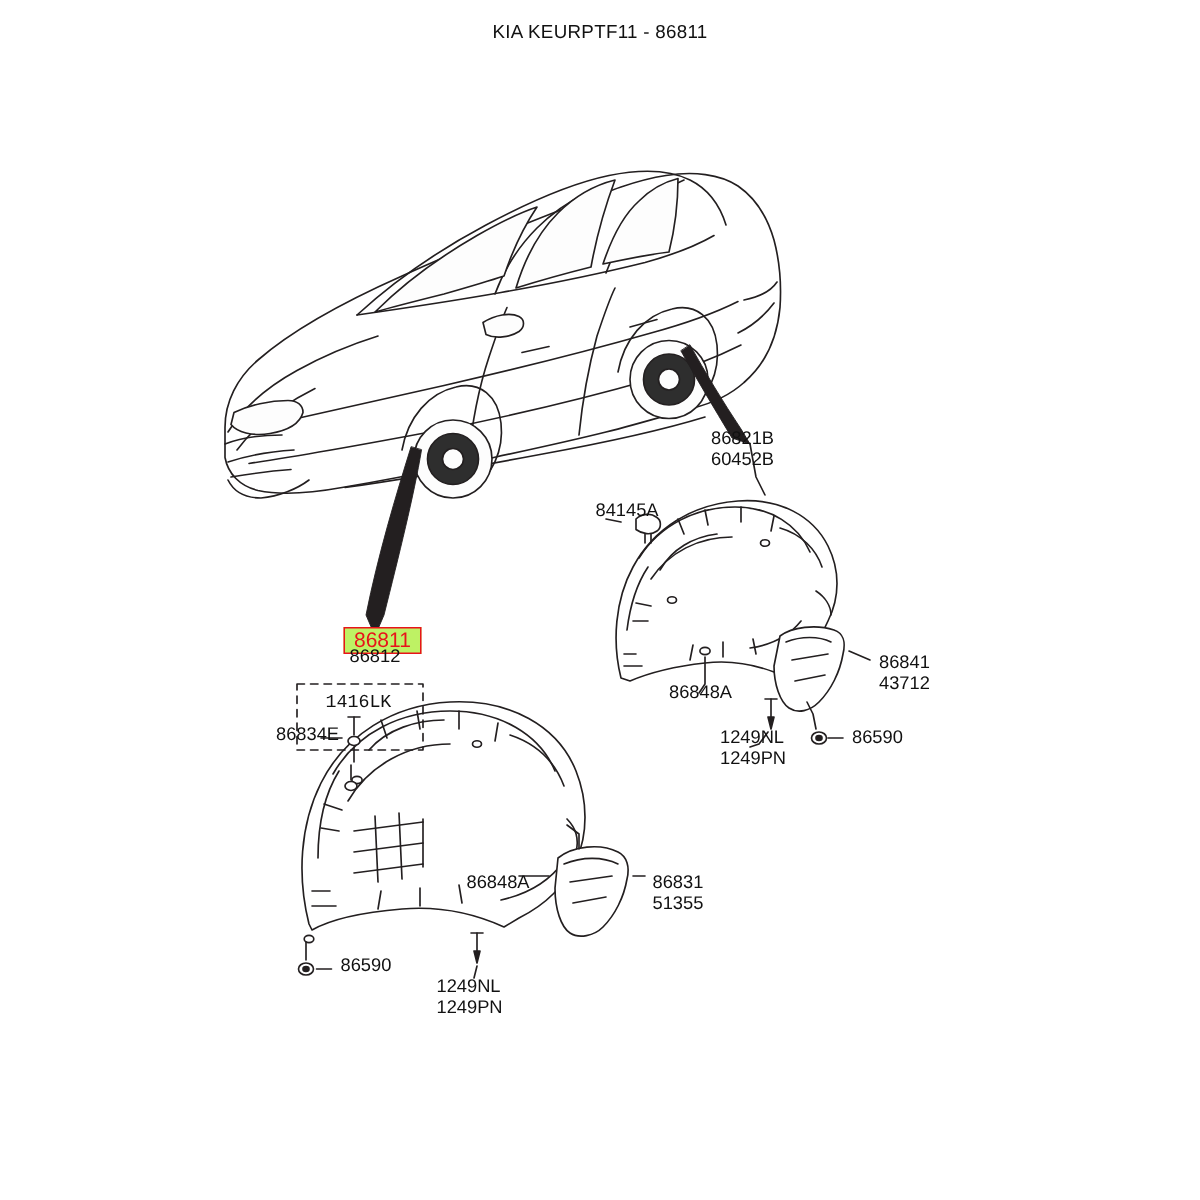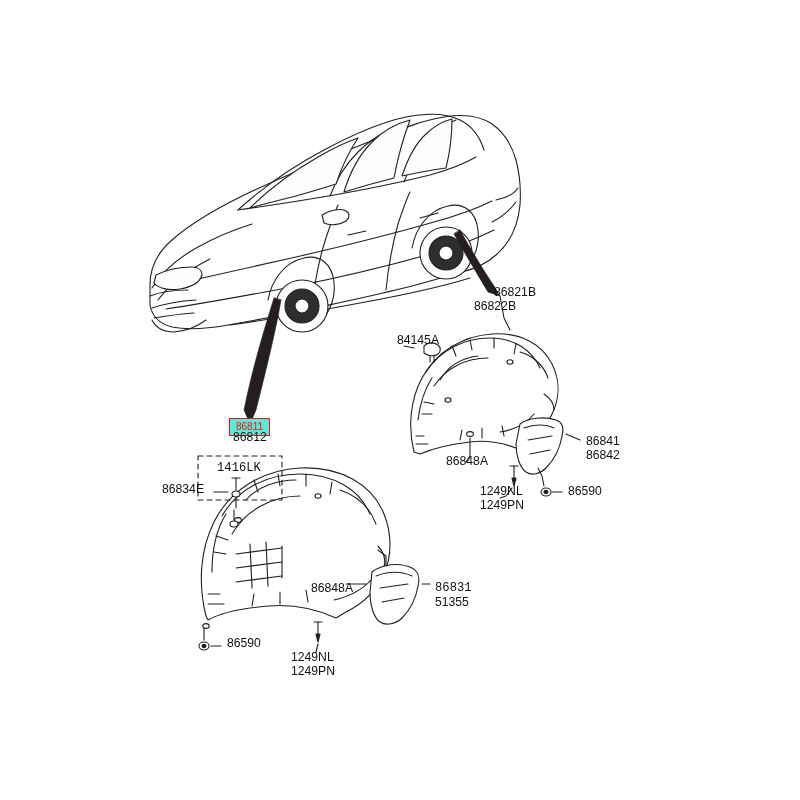--- a/index.html
+++ b/index.html
@@ -39,33 +39,34 @@
   .lbl {
     position: absolute;
     font-size: 12.2px;
     color: #111;
     white-space: nowrap;
     line-height: 13.5px;
   }
   .highlight {
     position: absolute;
     border: 1.4px solid #e8131a;
-    background: #5eead4;
+    background: #bef264;
     color: #e8131a;
-    font-size: 10px;
+    font-size: 14px;
     padding: 1px 6px 2px 6px;
     white-space: nowrap;
     line-height: 13px;
   }
 </style>
 </head>
 <body>
 
 <div id="diagram-root">
 
+  <div class="title">KIA KEURPTF11 - 86811</div>
 
   <svg class="canvas" viewBox="0 0 800 800" aria-hidden="true">
     <g fill="none" stroke="#231f20" stroke-width="1.1" stroke-linejoin="round" stroke-linecap="round">
 
       <g>
 
         <path d="M150,285 C150,268 158,252 172,240 C196,219 232,200 268,184
                  C305,167 348,150 384,136 C404,128 424,120 444,117
                  C462,114 480,116 492,124 C505,133 512,146 516,160
                  C520,175 521,190 520,205
@@ -267,30 +268,30 @@
       <path d="M346,584 L366,584"></path>
       <path d="M422,584 L430,584"></path>
       <path d="M386,566 L386,556 L378,550"></path>
     </g>
   </svg>
 
   <div class="highlight" style="left:229px; top:418px;">86811</div>
 
   <div class="lbl" style="left:233px; top:431px;">86812</div>
   <div class="lbl" style="left:217px; top:462px;font-family:Liberation Mono, monospace;">1416LK</div>
-  <div class="lbl" style="left:162px; top:483px;">86834E</div>
+  <div class="lbl" style="left:184px; top:483px;">86834E</div>
   <div class="lbl" style="left:227px; top:637px;">86590</div>
   <div class="lbl" style="left:291px; top:651px;">1249NL</div>
   <div class="lbl" style="left:291px; top:665px;">1249PN</div>
   <div class="lbl" style="left:311px; top:582px;">86848A</div>
-  <div class="lbl" style="left:435px; top:582px;font-family:Liberation Mono, monospace;">86831</div>
+  <div class="lbl" style="left:435px; top:582px;">86831</div>
   <div class="lbl" style="left:435px; top:596px;">51355</div>
   <div class="lbl" style="left:397px; top:334px;">84145A</div>
-  <div class="lbl" style="left:494px; top:286px;">86821B</div>
-  <div class="lbl" style="left:474px; top:300px;">86822B</div>
+  <div class="lbl" style="left:474px; top:286px;">86821B</div>
+  <div class="lbl" style="left:474px; top:300px;">60452B</div>
   <div class="lbl" style="left:446px; top:455px;">86848A</div>
   <div class="lbl" style="left:480px; top:485px;">1249NL</div>
   <div class="lbl" style="left:480px; top:499px;">1249PN</div>
   <div class="lbl" style="left:568px; top:485px;">86590</div>
   <div class="lbl" style="left:586px; top:435px;text-align:right;">86841</div>
-  <div class="lbl" style="left:586px; top:449px;">86842</div>
+  <div class="lbl" style="left:586px; top:449px;">43712</div>
 
 </div>
 
 </body></html>

